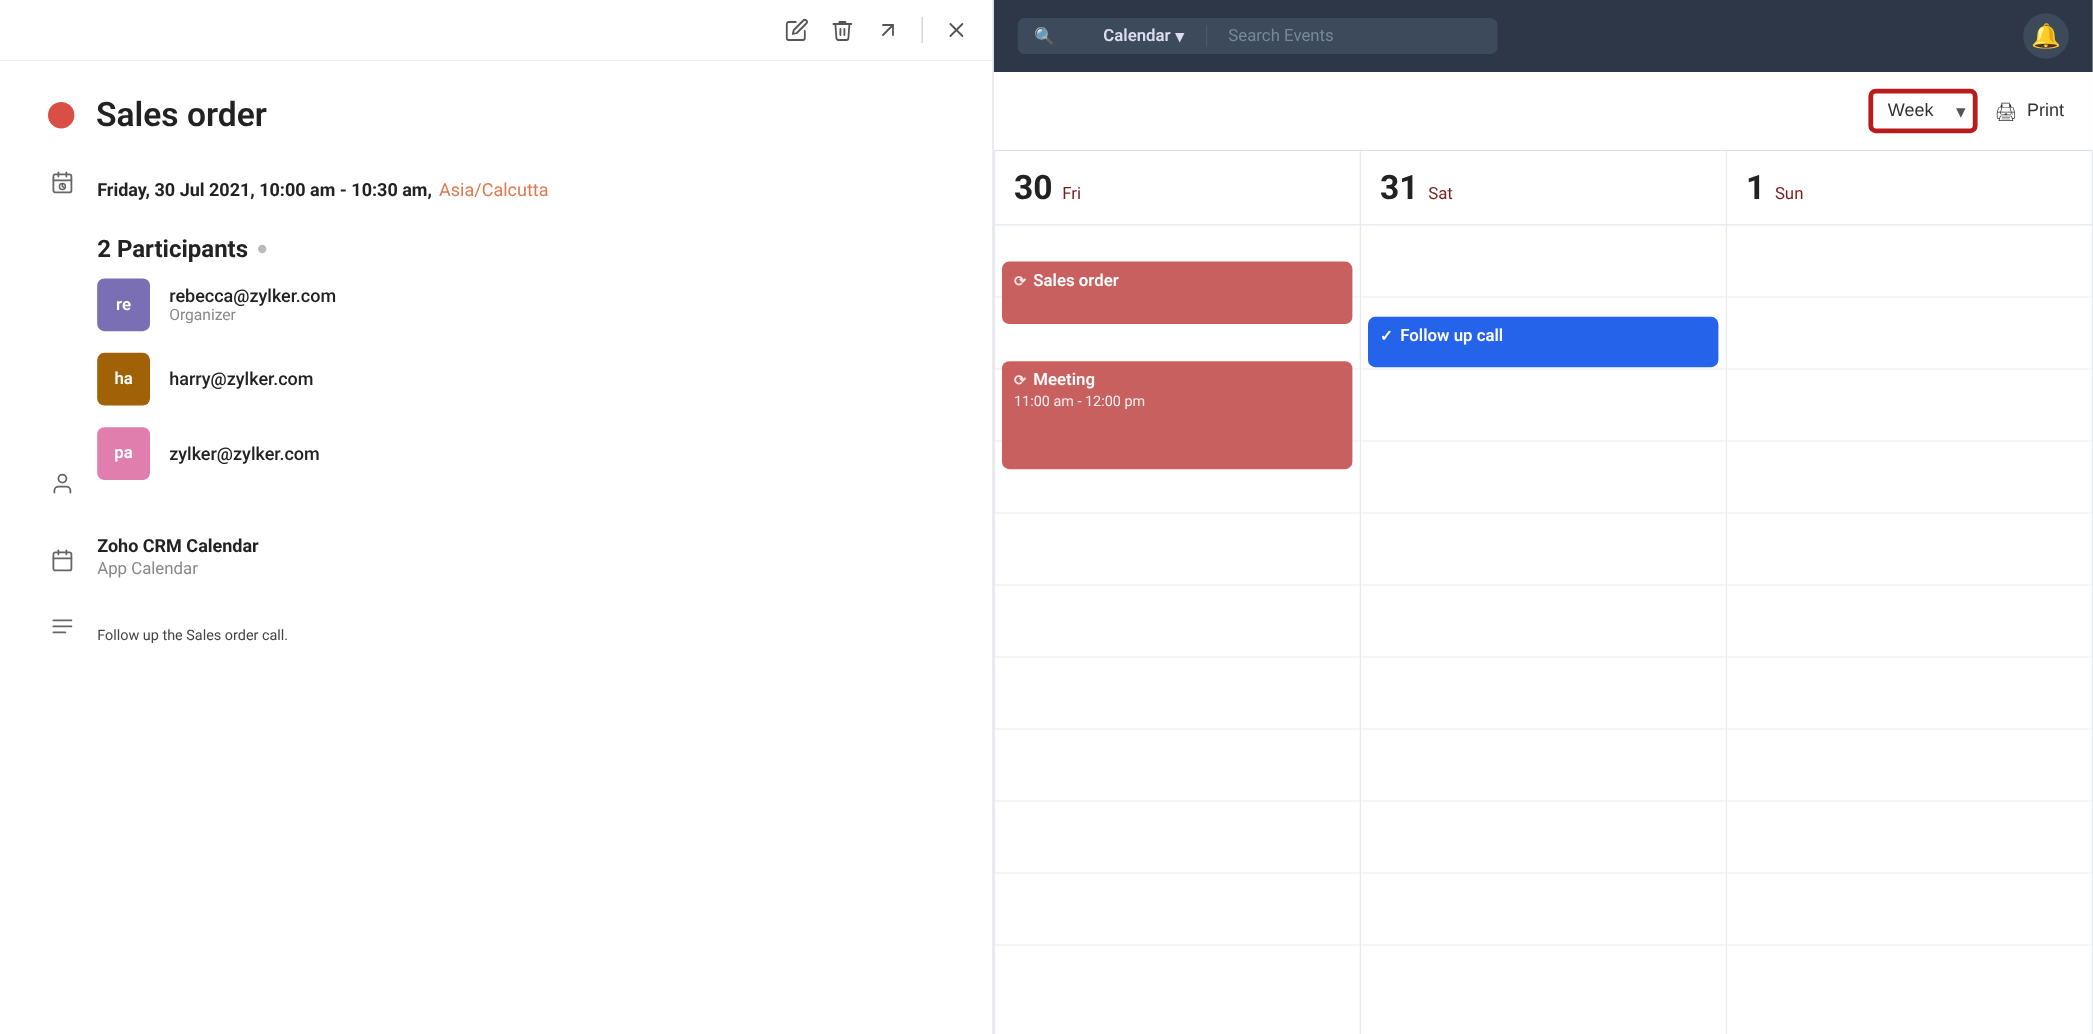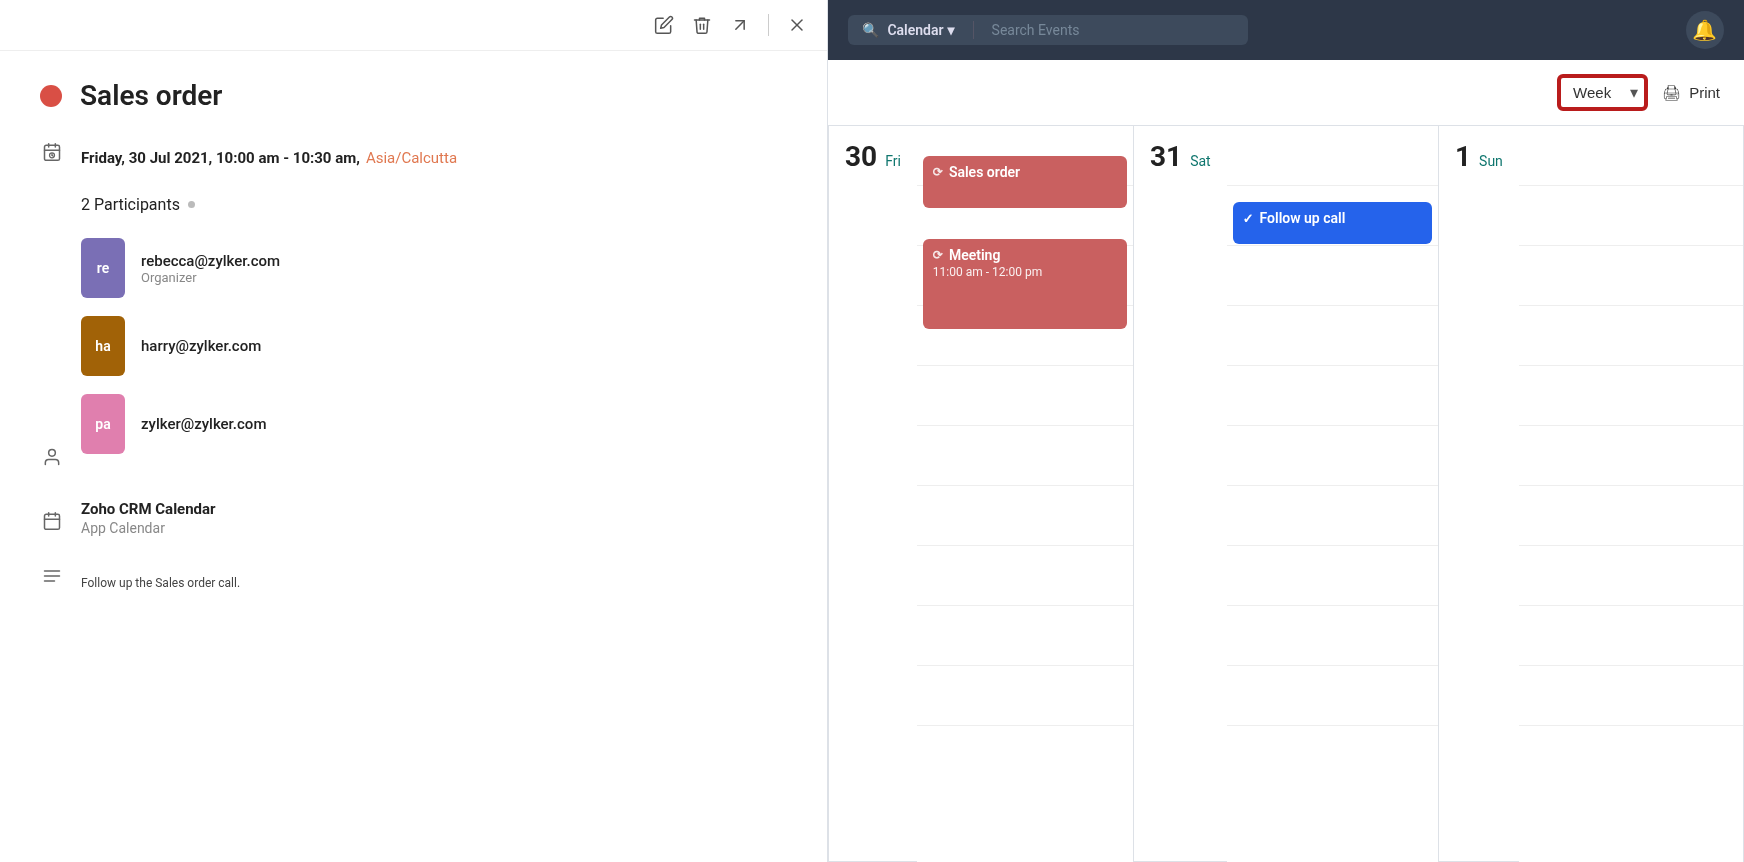--- a/index.html
+++ b/index.html
@@ -99,24 +99,24 @@
     }
 
     .timezone-text {
       font-size: 15px;
       font-weight: 400;
       color: #e07850;
       margin-left: 6px;
     }
 
     .participants-label {
-      font-size: 16px;
-      font-weight: 400;
+      font-size: 20px;
+      font-weight: 700;
       color: #222;
-      margin-bottom: 24px;
+      margin-bottom: 13px;
       display: flex;
       align-items: center;
       gap: 8px;
     }
 
     .participant-dot {
       width: 7px;
       height: 7px;
       border-radius: 50%;
       background: #bbb;
@@ -124,21 +124,21 @@
 
     .participant-item {
       display: flex;
       align-items: center;
       gap: 16px;
       margin-bottom: 18px;
     }
 
     .avatar {
       width: 44px;
-      height: 60px;
+      height: 44px;
       border-radius: 6px;
       display: flex;
       align-items: center;
       justify-content: center;
       font-size: 14px;
       font-weight: 600;
       color: #fff;
       flex-shrink: 0;
     }
 
@@ -207,20 +207,21 @@
       font-size: 14px;
     }
 
     .search-dropdown {
       color: #dde;
       font-size: 14px;
       font-weight: 600;
       display: flex;
       align-items: center;
       gap: 4px;
+      margin-left: 32px;
     }
 
     .search-divider {
       width: 1px;
       height: 18px;
       background: #556;
       margin: 0 10px;
     }
 
     .search-placeholder {
@@ -295,41 +296,41 @@
     .calendar-grid {
       flex: 1;
       display: grid;
       grid-template-columns: repeat(3, 1fr);
       border-left: 1px solid #dde1e7;
     }
 
     .day-col {
       border-right: 1px solid #dde1e7;
       display: flex;
-      flex-direction: row;
+      flex-direction: column;
     }
 
     .day-header {
       padding: 14px 16px;
       border-bottom: 1px solid #dde1e7;
       display: flex;
       align-items: baseline;
       gap: 8px;
       background: #fff;
     }
 
     .day-number {
       font-size: 28px;
       font-weight: 700;
       color: #222;
     }
 
     .day-name {
       font-size: 14px;
-      color: #0f766e;
+      color: #7f1d1d;
     }
 
     .day-body {
       flex: 1;
       position: relative;
       background: #fff;
     }
 
     
     .time-slot {

